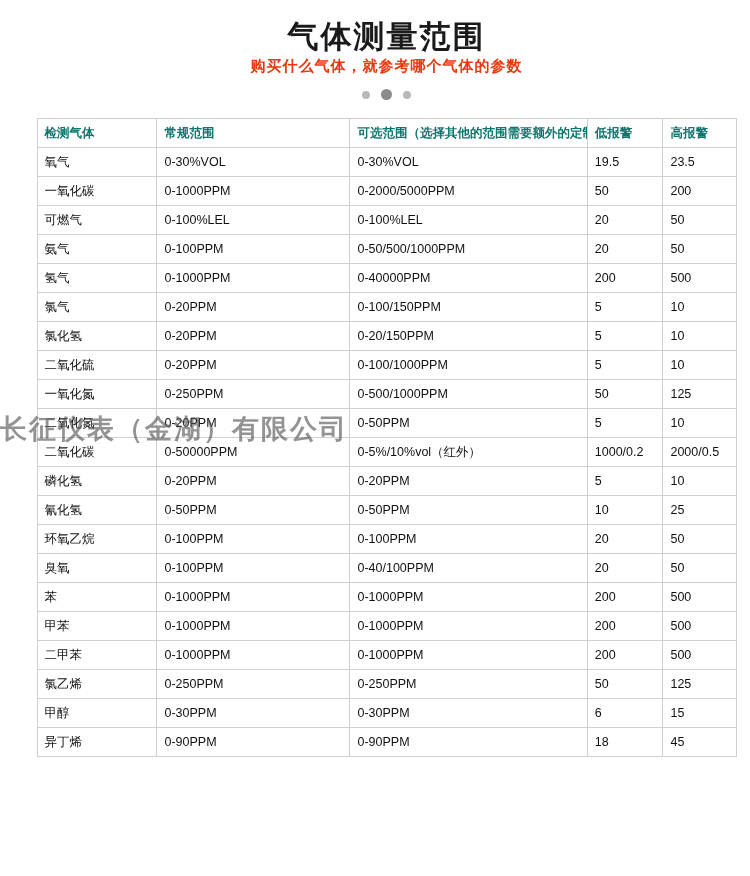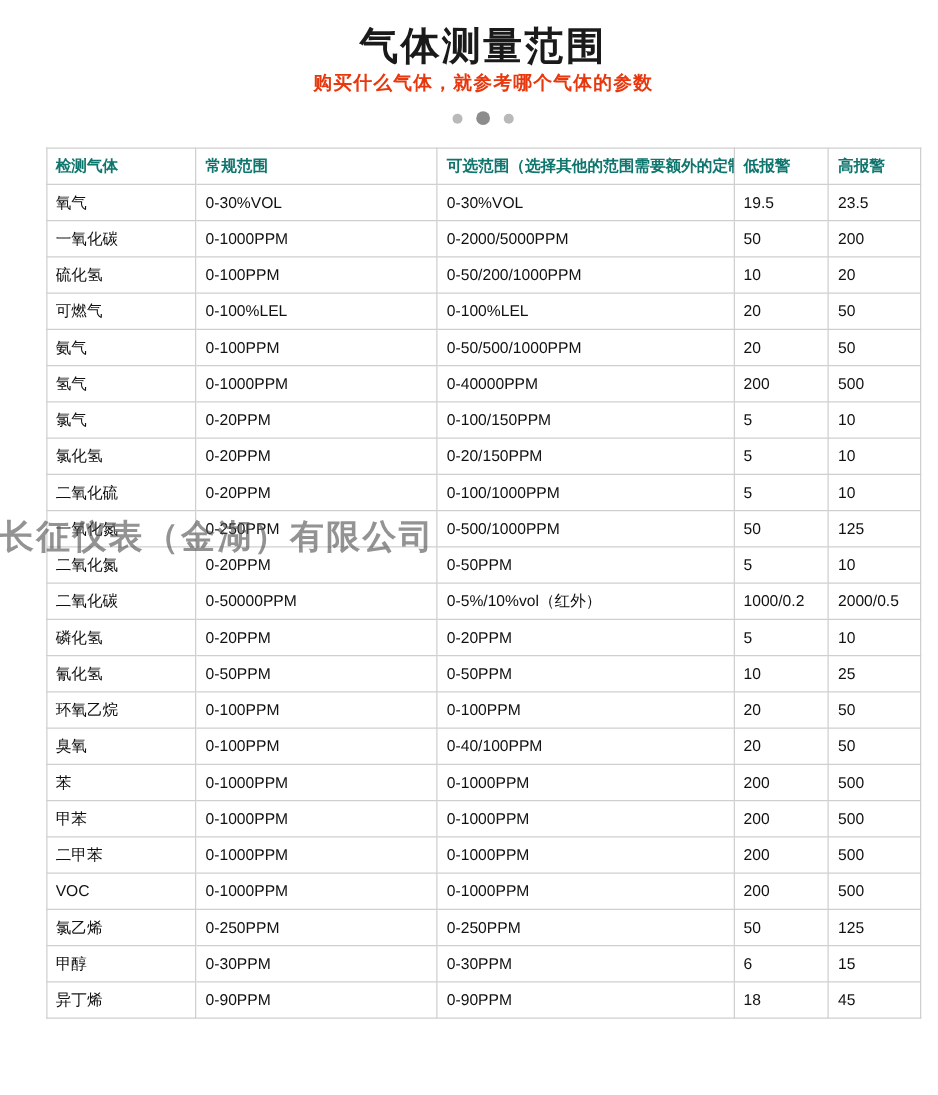--- a/index.html
+++ b/index.html
@@ -144,27 +144,20 @@
             <td>23.5</td>
           </tr>
           <tr>
             <td>一氧化碳</td>
             <td>0-1000PPM</td>
             <td>0-2000/5000PPM</td>
             <td>50</td>
             <td>200</td>
           </tr>
           <tr>
-            <td>硫化氢</td>
-            <td>0-100PPM</td>
-            <td>0-50/200/1000PPM</td>
-            <td>10</td>
-            <td>20</td>
-          </tr>
-          <tr>
             <td>可燃气</td>
             <td>0-100%LEL</td>
             <td>0-100%LEL</td>
             <td>20</td>
             <td>50</td>
           </tr>
           <tr>
             <td>氨气</td>
             <td>0-100PPM</td>
             <td>0-50/500/1000PPM</td>
@@ -263,27 +256,20 @@
             <td>500</td>
           </tr>
           <tr>
             <td>二甲苯</td>
             <td>0-1000PPM</td>
             <td>0-1000PPM</td>
             <td>200</td>
             <td>500</td>
           </tr>
           <tr>
-            <td>VOC</td>
-            <td>0-1000PPM</td>
-            <td>0-1000PPM</td>
-            <td>200</td>
-            <td>500</td>
-          </tr>
-          <tr>
             <td>氯乙烯</td>
             <td>0-250PPM</td>
             <td>0-250PPM</td>
             <td>50</td>
             <td>125</td>
           </tr>
           <tr>
             <td>甲醇</td>
             <td>0-30PPM</td>
             <td>0-30PPM</td>

